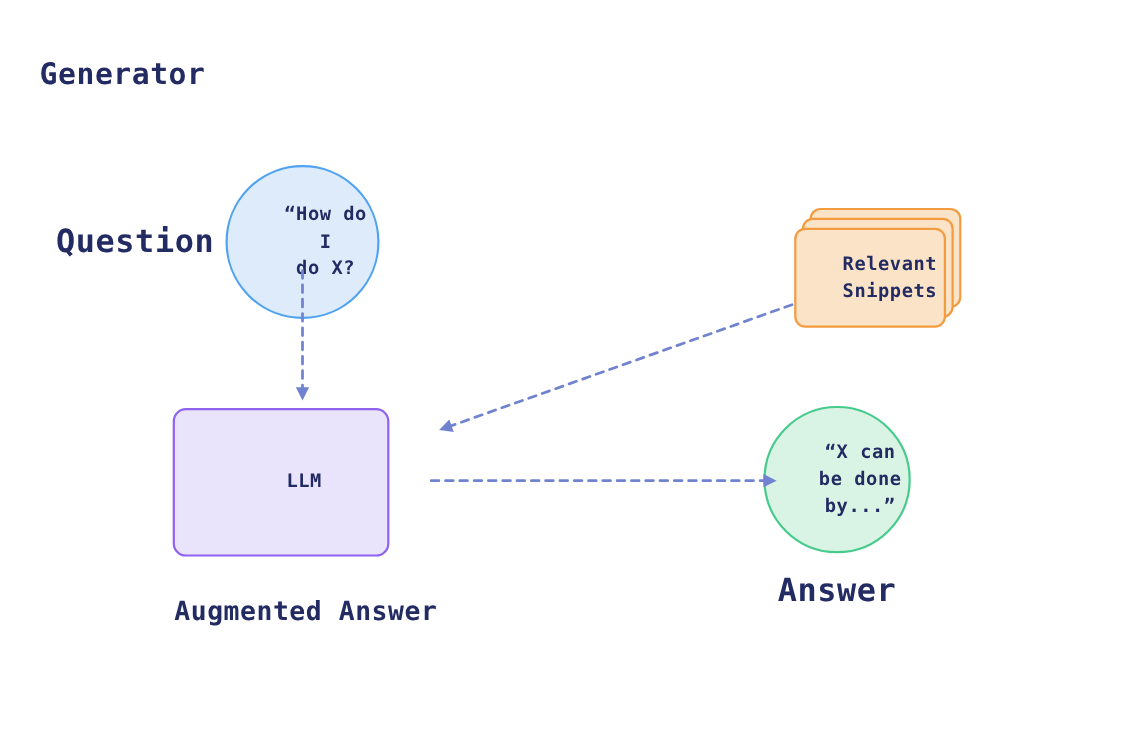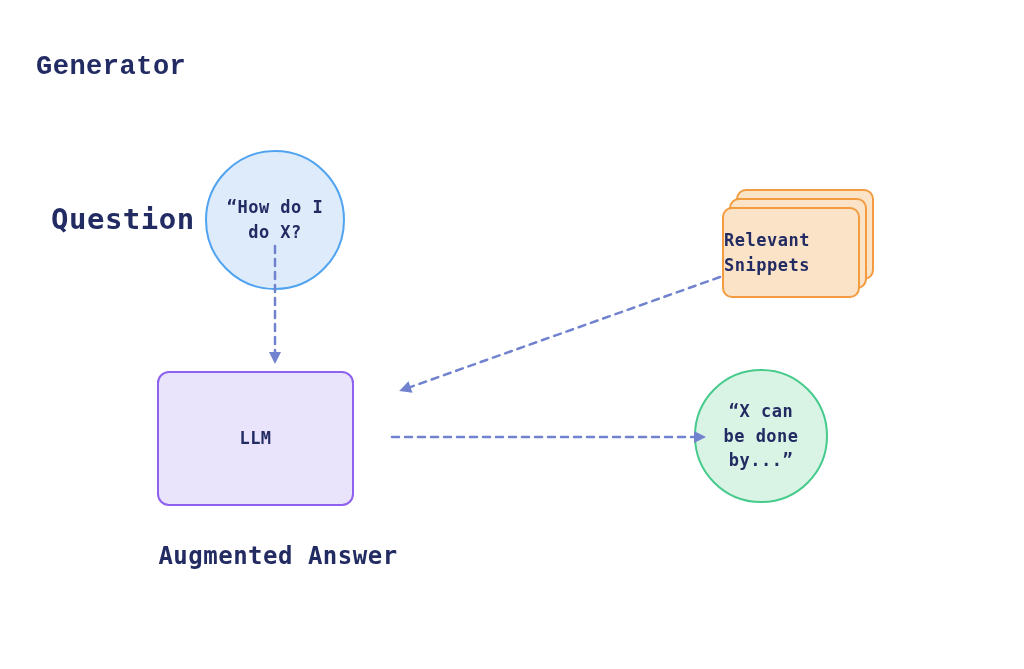--- a/index.html
+++ b/index.html
@@ -17,37 +17,37 @@
     color: var(--navy, #232b63);
   }
   .abs { position: absolute; }
 
   .title {
     left: 36px;
     top: 52px;
     font-size: 27px;
     font-weight: 700;
     letter-spacing: 0.5px;
-    font-family: Liberation Mono, monospace;
   }
 
   .node-label {
     font-size: 29px;
     font-weight: 700;
     text-align: center;
     letter-spacing: 0.5px;
   }
 
   .node-text {
     font-size: 17px;
     font-weight: 700;
     line-height: 1.45;
     text-align: center;
     white-space: pre-line;
     letter-spacing: 0.5px;
+    margin-left: 42px;
   }
 
   .circle {
     border-radius: 50%;
     border: 2px solid;
     display: flex;
     align-items: center;
     justify-content: center;
     box-sizing: border-box;
   }
@@ -131,20 +131,21 @@
   <div class="abs llm-box">
     <div class="node-text">LLM</div>
   </div>
   <div class="abs node-label label-augmented">Augmented Answer</div>
 
   <div class="abs circle green">
     <div class="node-text">“X can
 be done
 by...”</div>
   </div>
+  <div class="abs node-label label-answer">Answer</div>
 
   <svg class="abs arrows" viewBox="0 0 1024 669">
     <defs>
       <marker id="arrow" viewBox="0 0 10 10" refX="7.5" refY="5" markerWidth="13" markerHeight="12" orient="auto" markerUnits="userSpaceOnUse">
         <path d="M0 0 L10 5 L0 10 z"></path>
       </marker>
     </defs>
     <path class="edge" d="M275 246 L275 361" marker-end="url(#arrow)"></path>
     <path class="edge" d="M720 277 L402 390" marker-end="url(#arrow)"></path>
     <path class="edge" d="M392 437 L703 437" marker-end="url(#arrow)"></path>

